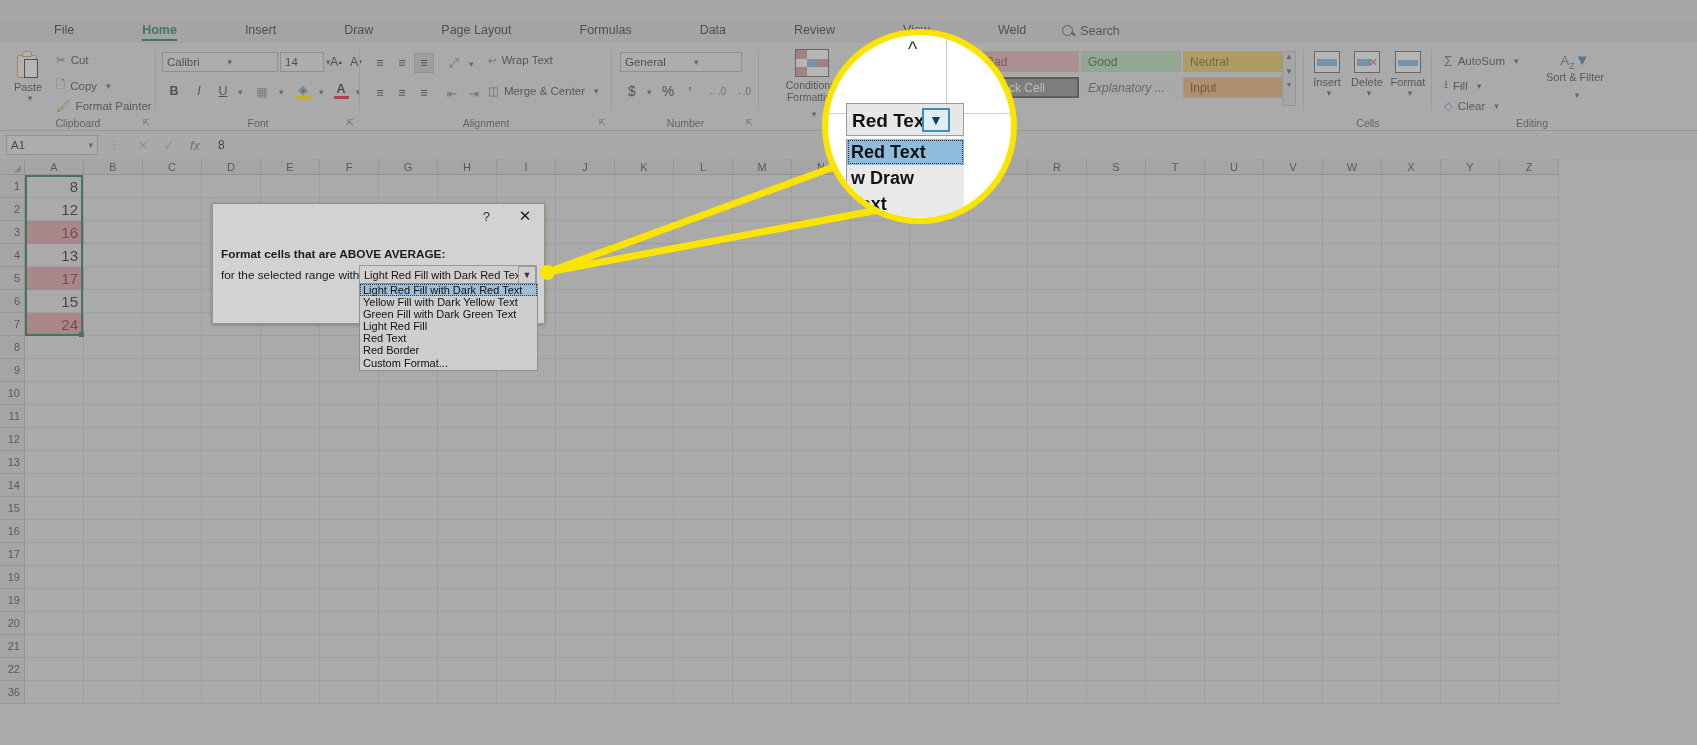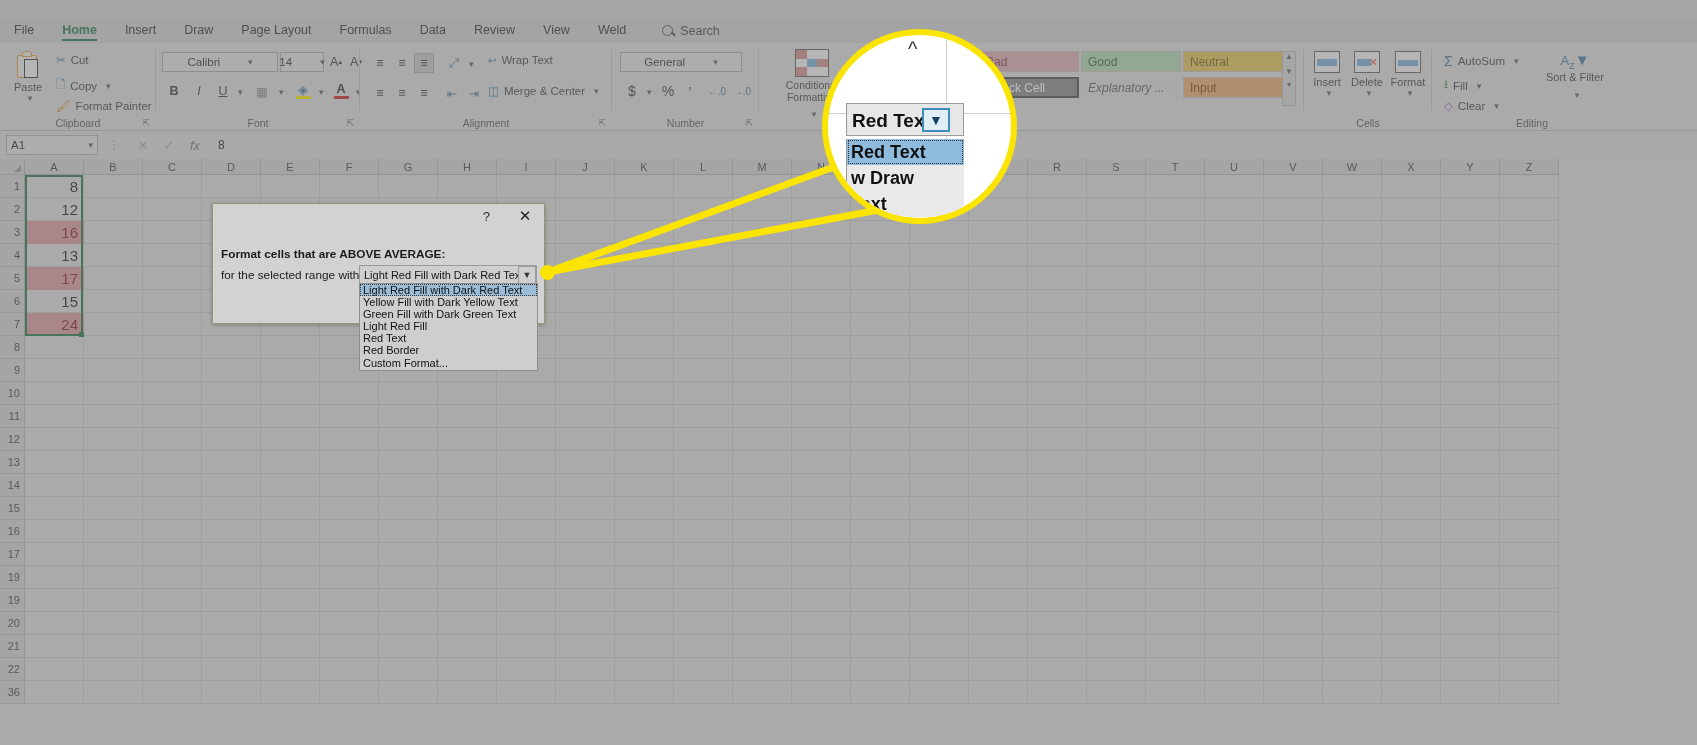--- a/index.html
+++ b/index.html
@@ -22,21 +22,21 @@
   .tb-name { opacity: .55; font-size: 11px; }
   .tb-right { position: absolute; right: 110px; top: 2px; opacity:.5; font-size: 11px; }
   .tb-icons { position: absolute; left: 150px; top: 0; display: flex; gap: 30px; opacity: .45; }
   .tb-icons span { font-size: 12px; }
 
   
   .tabstrip {
     position: absolute; top: 18px; left: 0; width: 1697px; height: 25px;
     background: #bdbdbd; display: flex; align-items: center; font-size: 12.5px; color: #2b2b2b;
   }
-  .tab { padding: 0 14px; height: 25px; line-height: 25px; position: relative; cursor: default; white-space: nowrap; }
+  .tab { padding: 0 14px; height: 25px; line-height: 25px; position: relative; cursor: default; white-space: nowrap; margin-left: 40px; }
   .tab.active { font-weight: bold; color: #1d6b45; }
   .tab.active::after {
     content: ""; position: absolute; left: 14px; right: 14px; bottom: 2px; height: 2.5px; background: #1d6b45;
   }
   .searchbox { display: flex; align-items: center; gap: 7px; margin-left: 22px; color: #3a3a3a; font-size: 12.5px; }
   .mag { display: inline-block; width: 11px; height: 11px; border: 1.6px solid #444; border-radius: 50%; position: relative; }
   .mag::after { content:""; position:absolute; width:5px; height:1.6px; background:#444; transform: rotate(45deg); right:-4px; bottom:0px; }
 
   
   .ribbon {
@@ -54,21 +54,21 @@
   .paste-btn { position:absolute; left:6px; top:6px; width:44px; text-align:center; font-size:11px; color:#3b3b3b; }
   .paste-ico { width: 26px; height: 28px; margin: 2px auto 2px; position: relative; }
   .clip-body { position:absolute; left:2px; top:4px; width:20px; height:23px; border:1.8px solid #c98c2e; border-radius:2px; background:#d8d8d8;}
   .clip-top { position:absolute; left:7px; top:0px; width:10px; height:6px; border:1.8px solid #c98c2e; border-radius:3px 3px 0 0; background:#d8d8d8;}
   .clip-page{ position:absolute; left:9px; top:8px; width:14px; height:19px; border:1.5px solid #2f2f2f; background:#dcdcdc;}
   .cbitem { position: absolute; font-size: 11.5px; color: #3b3b3b; display: flex; align-items: center; gap: 5px; }
 
   .ico { display:inline-block; position:relative; }
   .combo {
     background: #cdcdcd; border: 1px solid #9a9a9a; height: 20px; display: flex; align-items: center;
-    padding: 0 4px; font-size: 11.5px; color: #2d2d2d; justify-content: center; gap: 24px;
+    padding: 0 4px; font-size: 11.5px; color: #2d2d2d; justify-content: flex-start; gap: 24px;
   }
   .chev { font-size: 9px; color: #555; margin-left: 4px; }
   .btn-sq { width: 20px; height: 20px; display: inline-flex; align-items: center; justify-content: center;
             font-size: 12.5px; color: #333; }
   .btn-sq.on { background: #b4b4b4; border: 1px solid #9d9d9d; }
 
   
   .stylebox { height: 21px; display:flex; align-items:center; padding: 0 6px; font-size: 12px; border: 1px solid #b9a9a9; }
 
   

